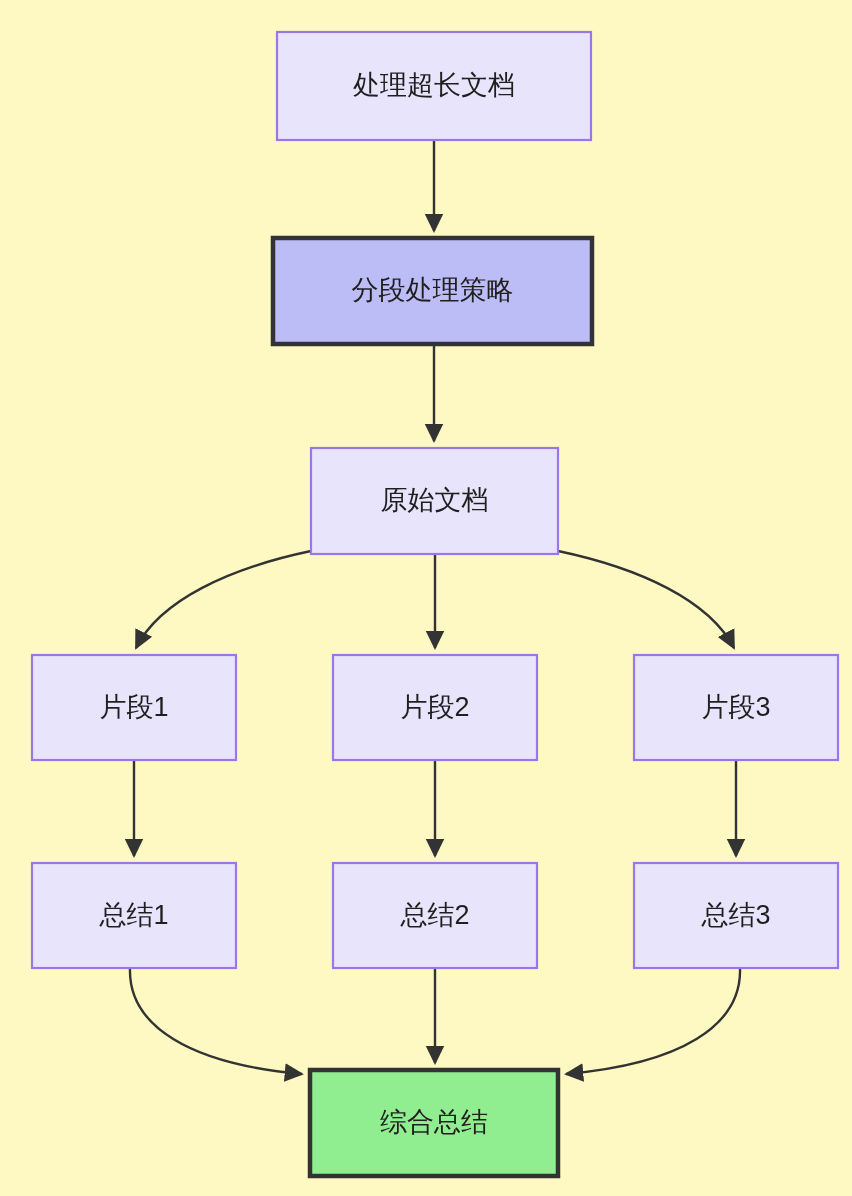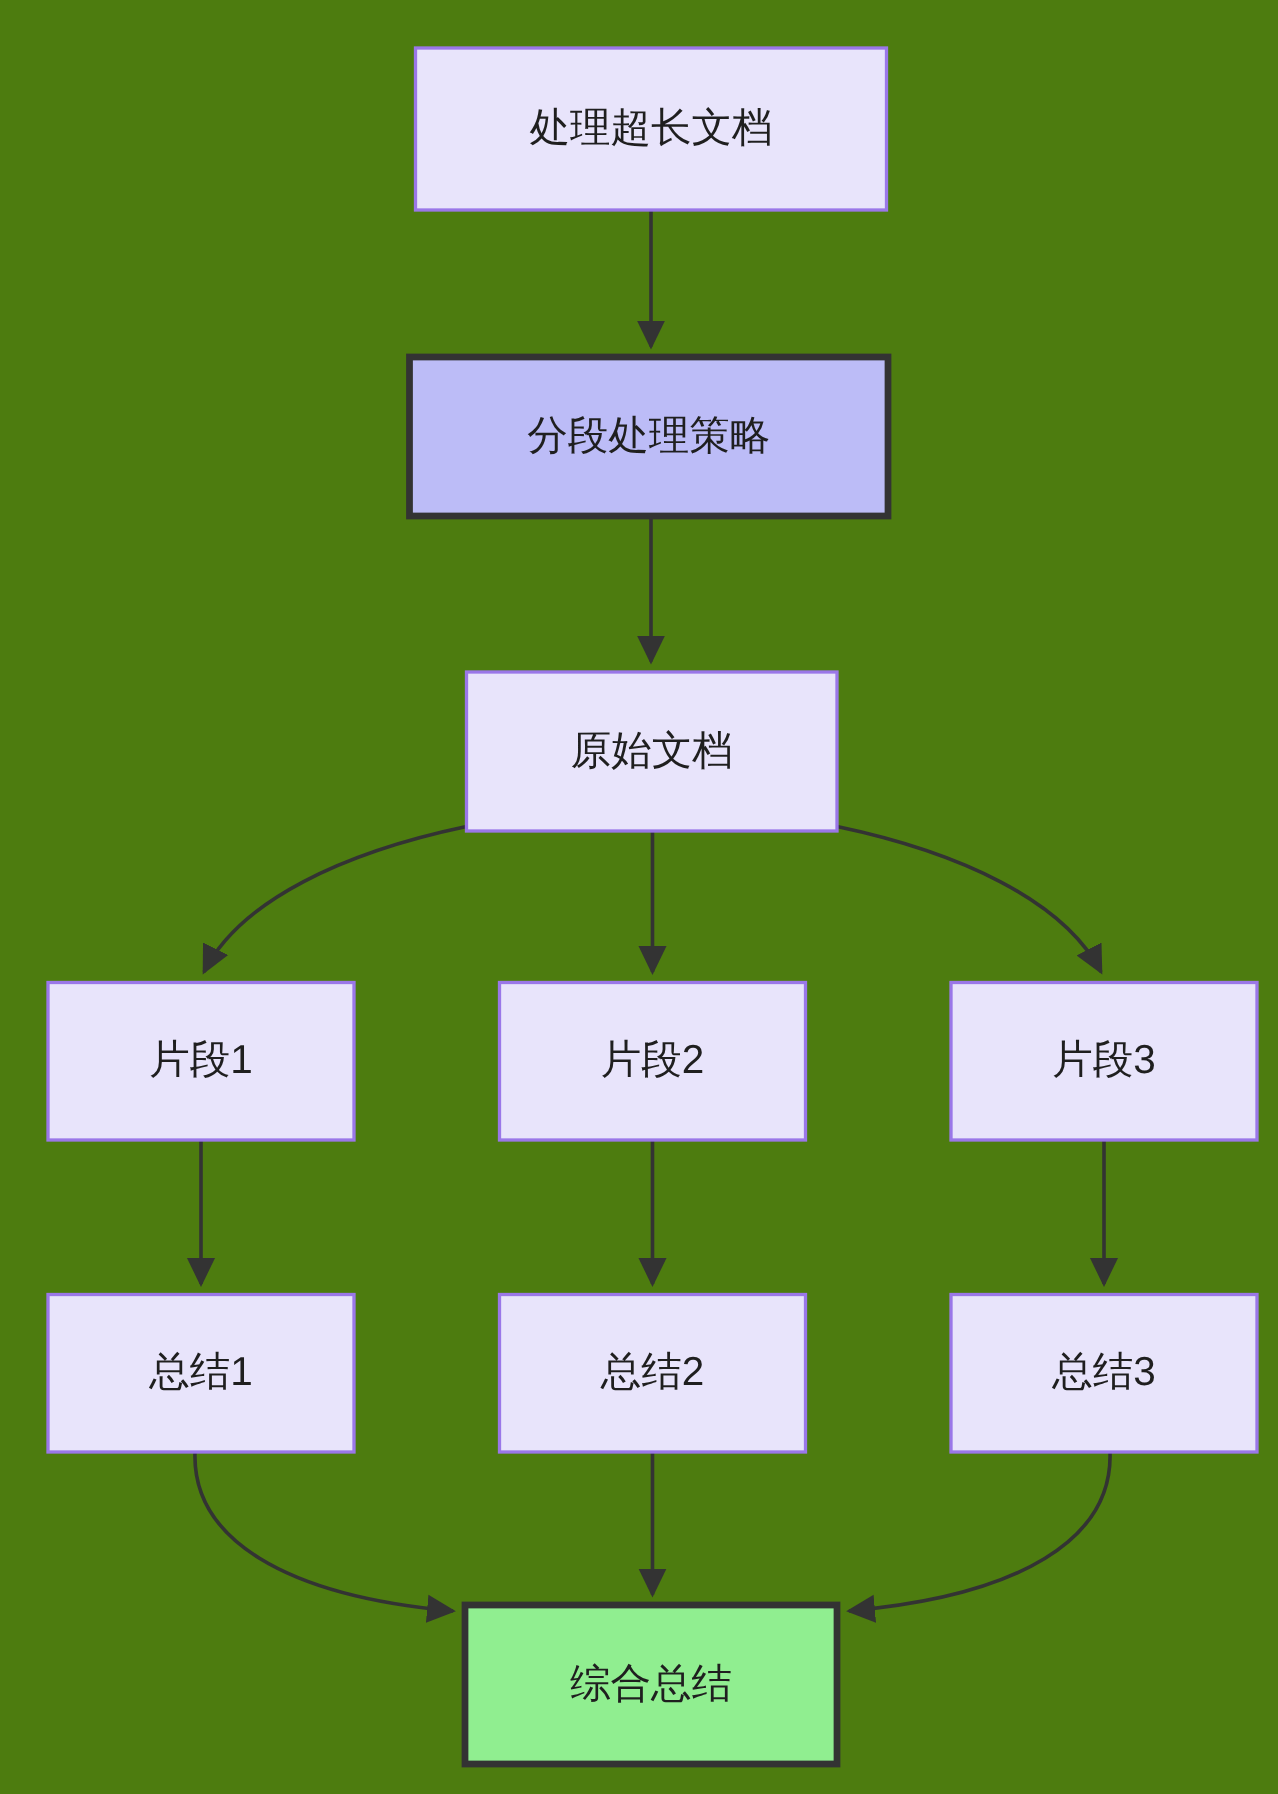--- a/index.html
+++ b/index.html
@@ -51,21 +51,21 @@
   }
   .edge-path {
     fill: none;
     stroke: #333333;
     stroke-width: 2.4;
   }
 </style>
 </head>
 <body>
 
-<div id="diagram-root" style="background: #4d7c0f;">
+<div id="diagram-root" style="background: #fef9c3;">
   <svg class="flow-canvas" viewBox="0 0 852 1196" xmlns="http://www.w3.org/2000/svg">
     <defs>
       <marker id="arrowhead" markerWidth="9" markerHeight="9" refX="7.2" refY="4.5" orient="auto" markerUnits="strokeWidth">
         <path d="M 0 0.6 L 8 4.5 L 0 8.4 z" fill="#333333"></path>
       </marker>
     </defs>
     <g id="edges-layer">
         <path class="edge-path" d="M 434 140 L 434 231" marker-end="url(#arrowhead)" stroke="#333333"></path>
         <path class="edge-path" d="M 434 344 L 434 441" marker-end="url(#arrowhead)" stroke="#333333"></path>
         <path class="edge-path" d="M 311 551 C 230 568 160 600 136 648" marker-end="url(#arrowhead)" stroke="#333333"></path>

